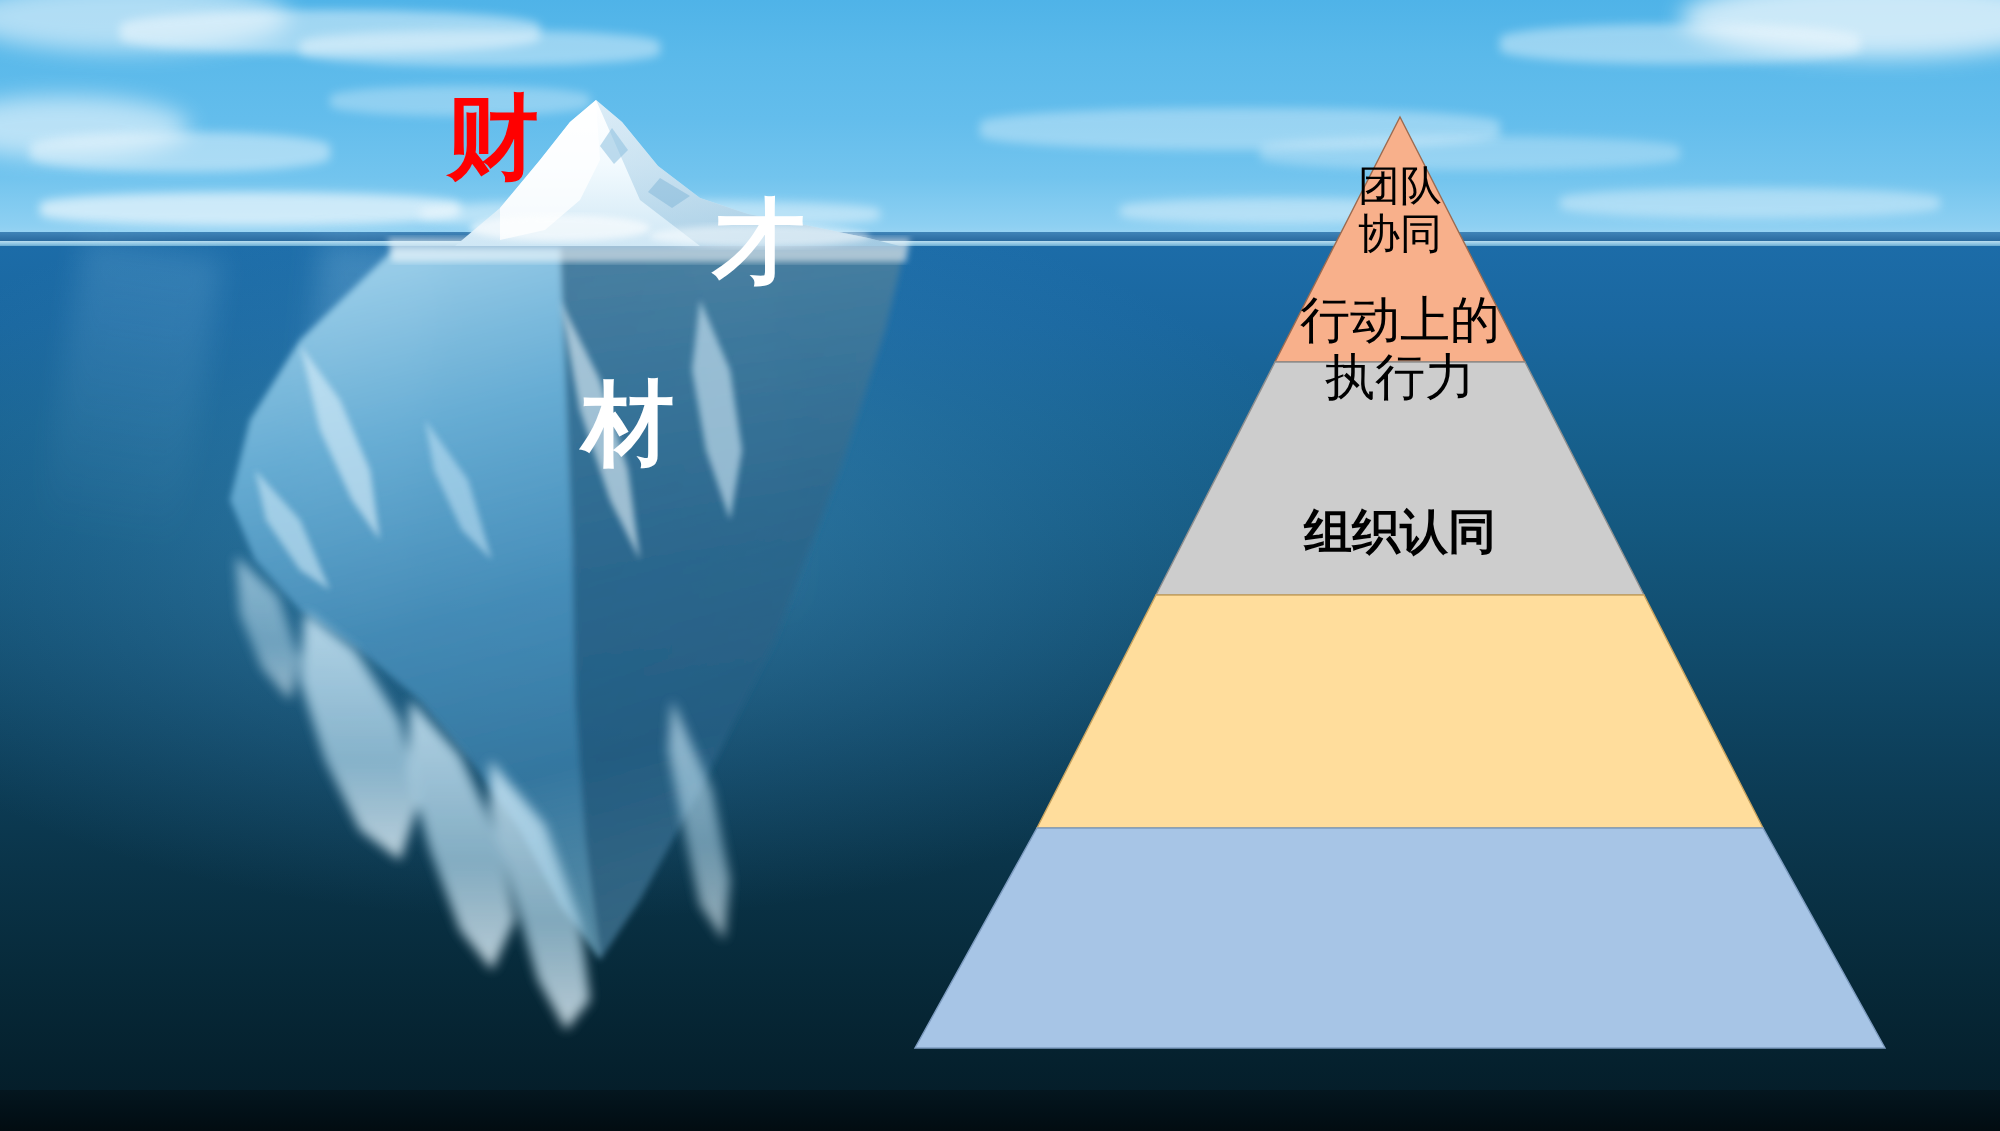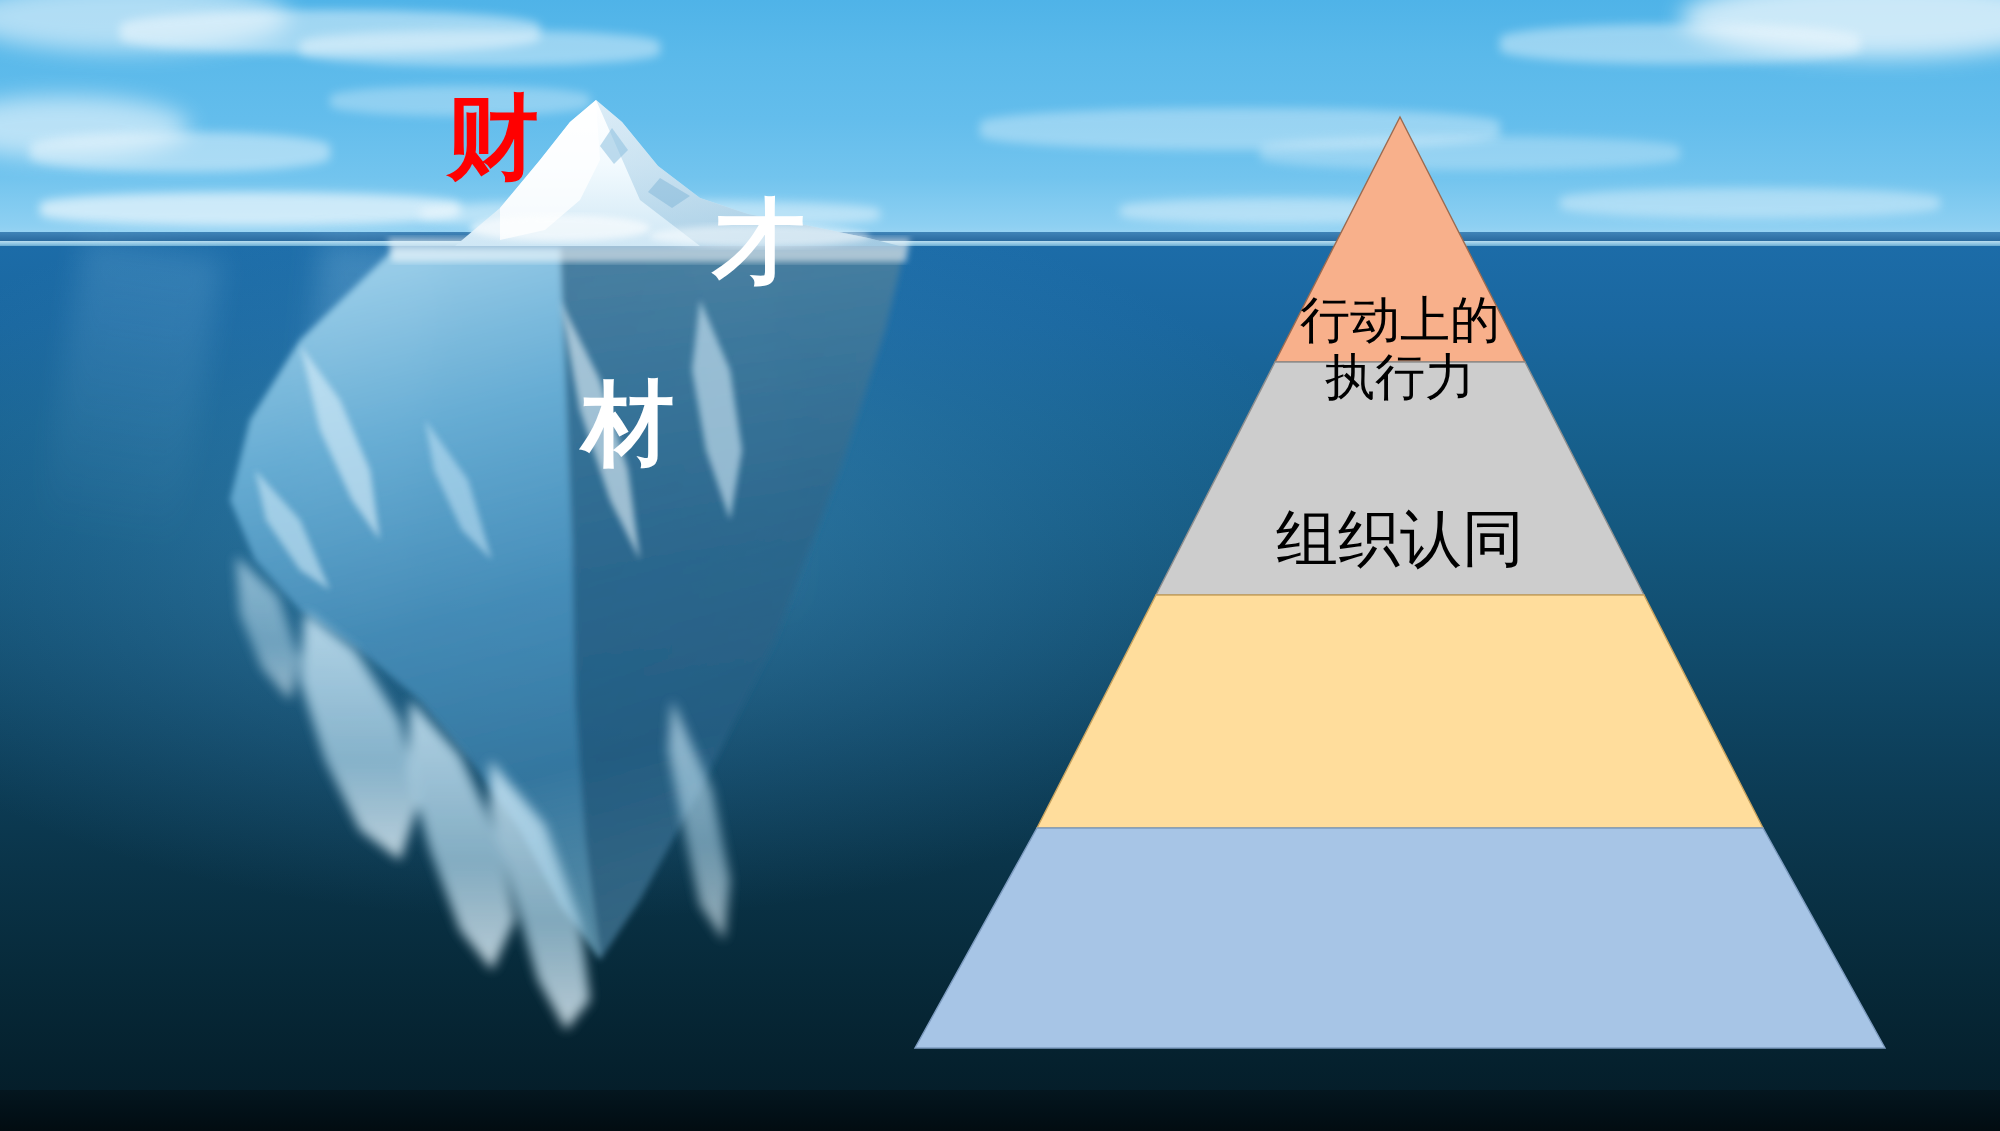--- a/index.html
+++ b/index.html
@@ -76,21 +76,21 @@
   #pyramid{position:absolute;left:885px;top:100px;width:1030px;height:950px;}
   #pyramid svg{position:absolute;left:0;top:0;}
   .ptext{
     position:absolute;width:100%;text-align:center;color:#000000;
     font-family:"DejaVu Sans","Liberation Sans",sans-serif;
     font-weight:400;line-height:1.14;white-space:pre-line;
     pointer-events:none;
   }
   #ptext-0{ top:62px;  font-size:42px; }
   #ptext-1{ top:192px; font-size:50px; }
-  #ptext-2{ top:404px; font-size:62px; }
+  #ptext-2{ top:404px; font-size:48px;font-weight:bold; }
   #ptext-3{ top:532px; font-size:56px; }
 </style>
 </head>
 <body>
 
 <div id="stage">
 
   <div class="sky">
     <div class="cloud soft" style="left:-40px;top:-18px;width:330px;height:70px;"></div>
     <div class="cloud wisp" style="left:120px;top:10px;width:420px;height:44px;"></div>
@@ -199,18 +199,20 @@
 
       <polygon points="515,17 640,262 390,262" fill="#f8b08b" stroke="#9c6b50" stroke-width="1.4"></polygon>
 
       <polygon points="390,262 640,262 759,495 271,495" fill="#cdcdcd" stroke="#8f8f8f" stroke-width="1.4"></polygon>
 
       <polygon points="271,495 759,495 878,728 152,728" fill="#ffdd9c" stroke="#c9a35e" stroke-width="1.4"></polygon>
 
       <polygon points="152,728 878,728 1000,948 30,948" fill="#a7c5e6" stroke="#7e9cc0" stroke-width="1.4"></polygon>
     </svg>
 
+    <div class="ptext" id="ptext-0">团队
+协同</div>
     <div class="ptext" id="ptext-1">行动上的
 执行力</div>
     <div class="ptext" id="ptext-2">组织认同</div>
   </div>
 
 </div>
 
 </body></html>

